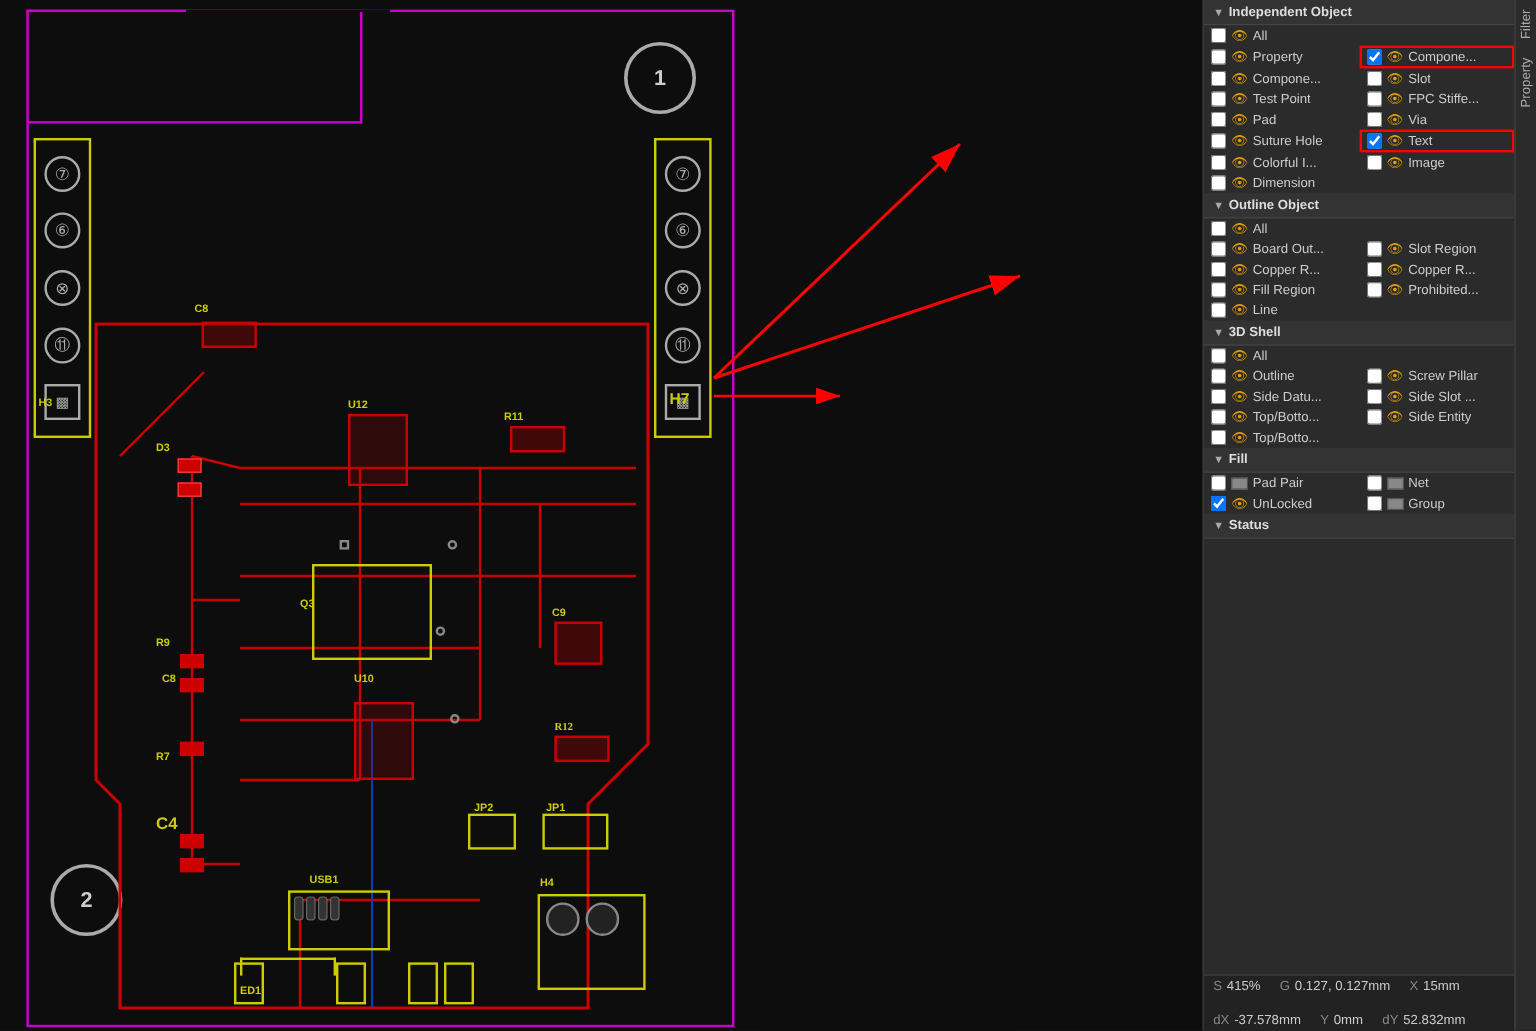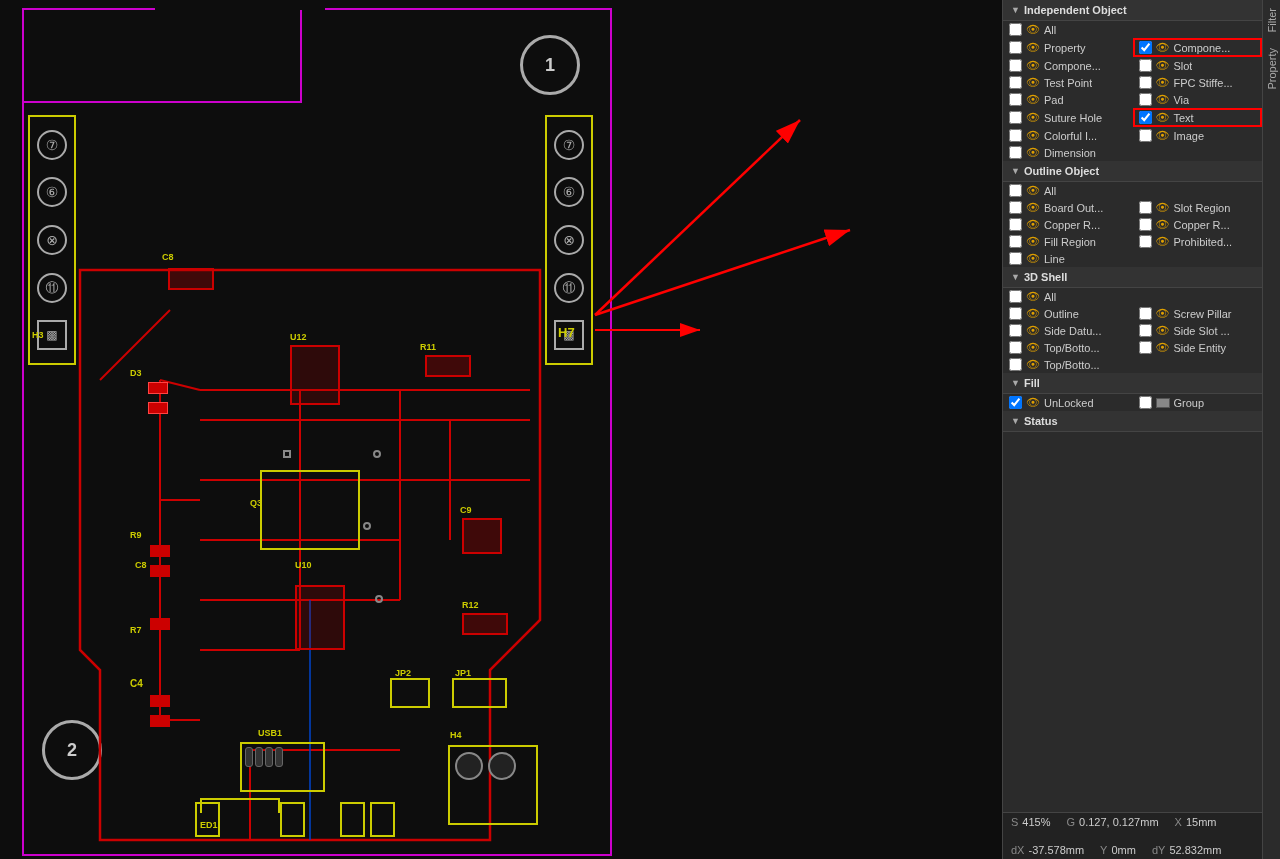--- a/index.html
+++ b/index.html
@@ -230,29 +230,29 @@
 
   <div style="position:absolute;left:250px;top:498px;color:#cccc00;font-size:9px;font-weight:bold;">Q3</div>
   <div style="position:absolute;left:260px;top:470px;width:100px;height:80px;border:2px solid #cccc00;background:transparent;"></div>
 
   <div style="position:absolute;left:130px;top:530px;color:#cccc00;font-size:9px;font-weight:bold;">R9</div>
 
   <div style="position:absolute;left:135px;top:560px;color:#cccc00;font-size:9px;font-weight:bold;">C8</div>
 
   <div style="position:absolute;left:130px;top:625px;color:#cccc00;font-size:9px;font-weight:bold;">R7</div>
 
-  <div style="position:absolute;left:130px;top:678px;color:#cccc00;font-size:10px;font-weight:bold;">C4</div>
+  <div style="position:absolute;left:130px;top:678px;color:#cccc00;font-size:14px;font-weight:bold;">C4</div>
 
   <div style="position:absolute;left:295px;top:560px;color:#cccc00;font-size:9px;font-weight:bold;">U10</div>
   <div style="position:absolute;left:295px;top:585px;width:50px;height:65px;border:2px solid #cc0000;background:rgba(180,0,0,0.2);"></div>
 
   <div style="position:absolute;left:460px;top:505px;color:#cccc00;font-size:9px;font-weight:bold;">C9</div>
   <div style="position:absolute;left:462px;top:518px;width:40px;height:36px;border:2px solid #cc0000;background:rgba(180,0,0,0.3);"></div>
 
-  <div style="position:absolute;left:462px;top:600px;color:#cccc00;font-size:9px;font-weight:bold;">R12</div>
+  <div style="position:absolute;left:462px;top:600px;color:#cccc00;font-size:9px;font-weight:bold;font-family:Liberation Serif, serif;">R12</div>
   <div style="position:absolute;left:462px;top:613px;width:46px;height:22px;border:2px solid #cc0000;background:rgba(180,0,0,0.3);"></div>
 
   <div style="position:absolute;left:395px;top:668px;color:#cccc00;font-size:9px;font-weight:bold;">JP2</div>
   <div style="position:absolute;left:390px;top:678px;width:40px;height:30px;border:2px solid #cccc00;"></div>
 
   <div style="position:absolute;left:455px;top:668px;color:#cccc00;font-size:9px;font-weight:bold;">JP1</div>
   <div style="position:absolute;left:452px;top:678px;width:55px;height:30px;border:2px solid #cccc00;"></div>
 
   <div style="position:absolute;left:450px;top:730px;color:#cccc00;font-size:9px;font-weight:bold;">H4</div>
   <div style="position:absolute;left:448px;top:745px;width:90px;height:80px;border:2px solid #cccc00;">
@@ -520,20 +520,32 @@
       <input type="checkbox" style="">
       <span class="eye-icon">👁</span>
       <span class="item-label">Top/Botto...</span>
     </div>
 
     <div class="section-header">
       <span class="triangle">▼</span>
       <span>Fill</span>
     </div>
 
+    <div style="display:grid;grid-template-columns:1fr 1fr;">
+      <div class="panel-item">
+        <input type="checkbox" style="">
+        <span class="color-swatch" style="background:#888;"></span>
+        <span class="item-label">Pad Pair</span>
+      </div>
+      <div class="panel-item">
+        <input type="checkbox" style="">
+        <span class="color-swatch" style="background:#888;"></span>
+        <span class="item-label">Net</span>
+      </div>
+    </div>
 
     <div style="display:grid;grid-template-columns:1fr 1fr;">
       <div class="panel-item">
         <input type="checkbox" checked="" style="">
         <span class="eye-icon">👁</span>
         <span class="item-label">UnLocked</span>
       </div>
       <div class="panel-item">
         <input type="checkbox" style="">
         <span class="color-swatch" style="background:#888;"></span>

